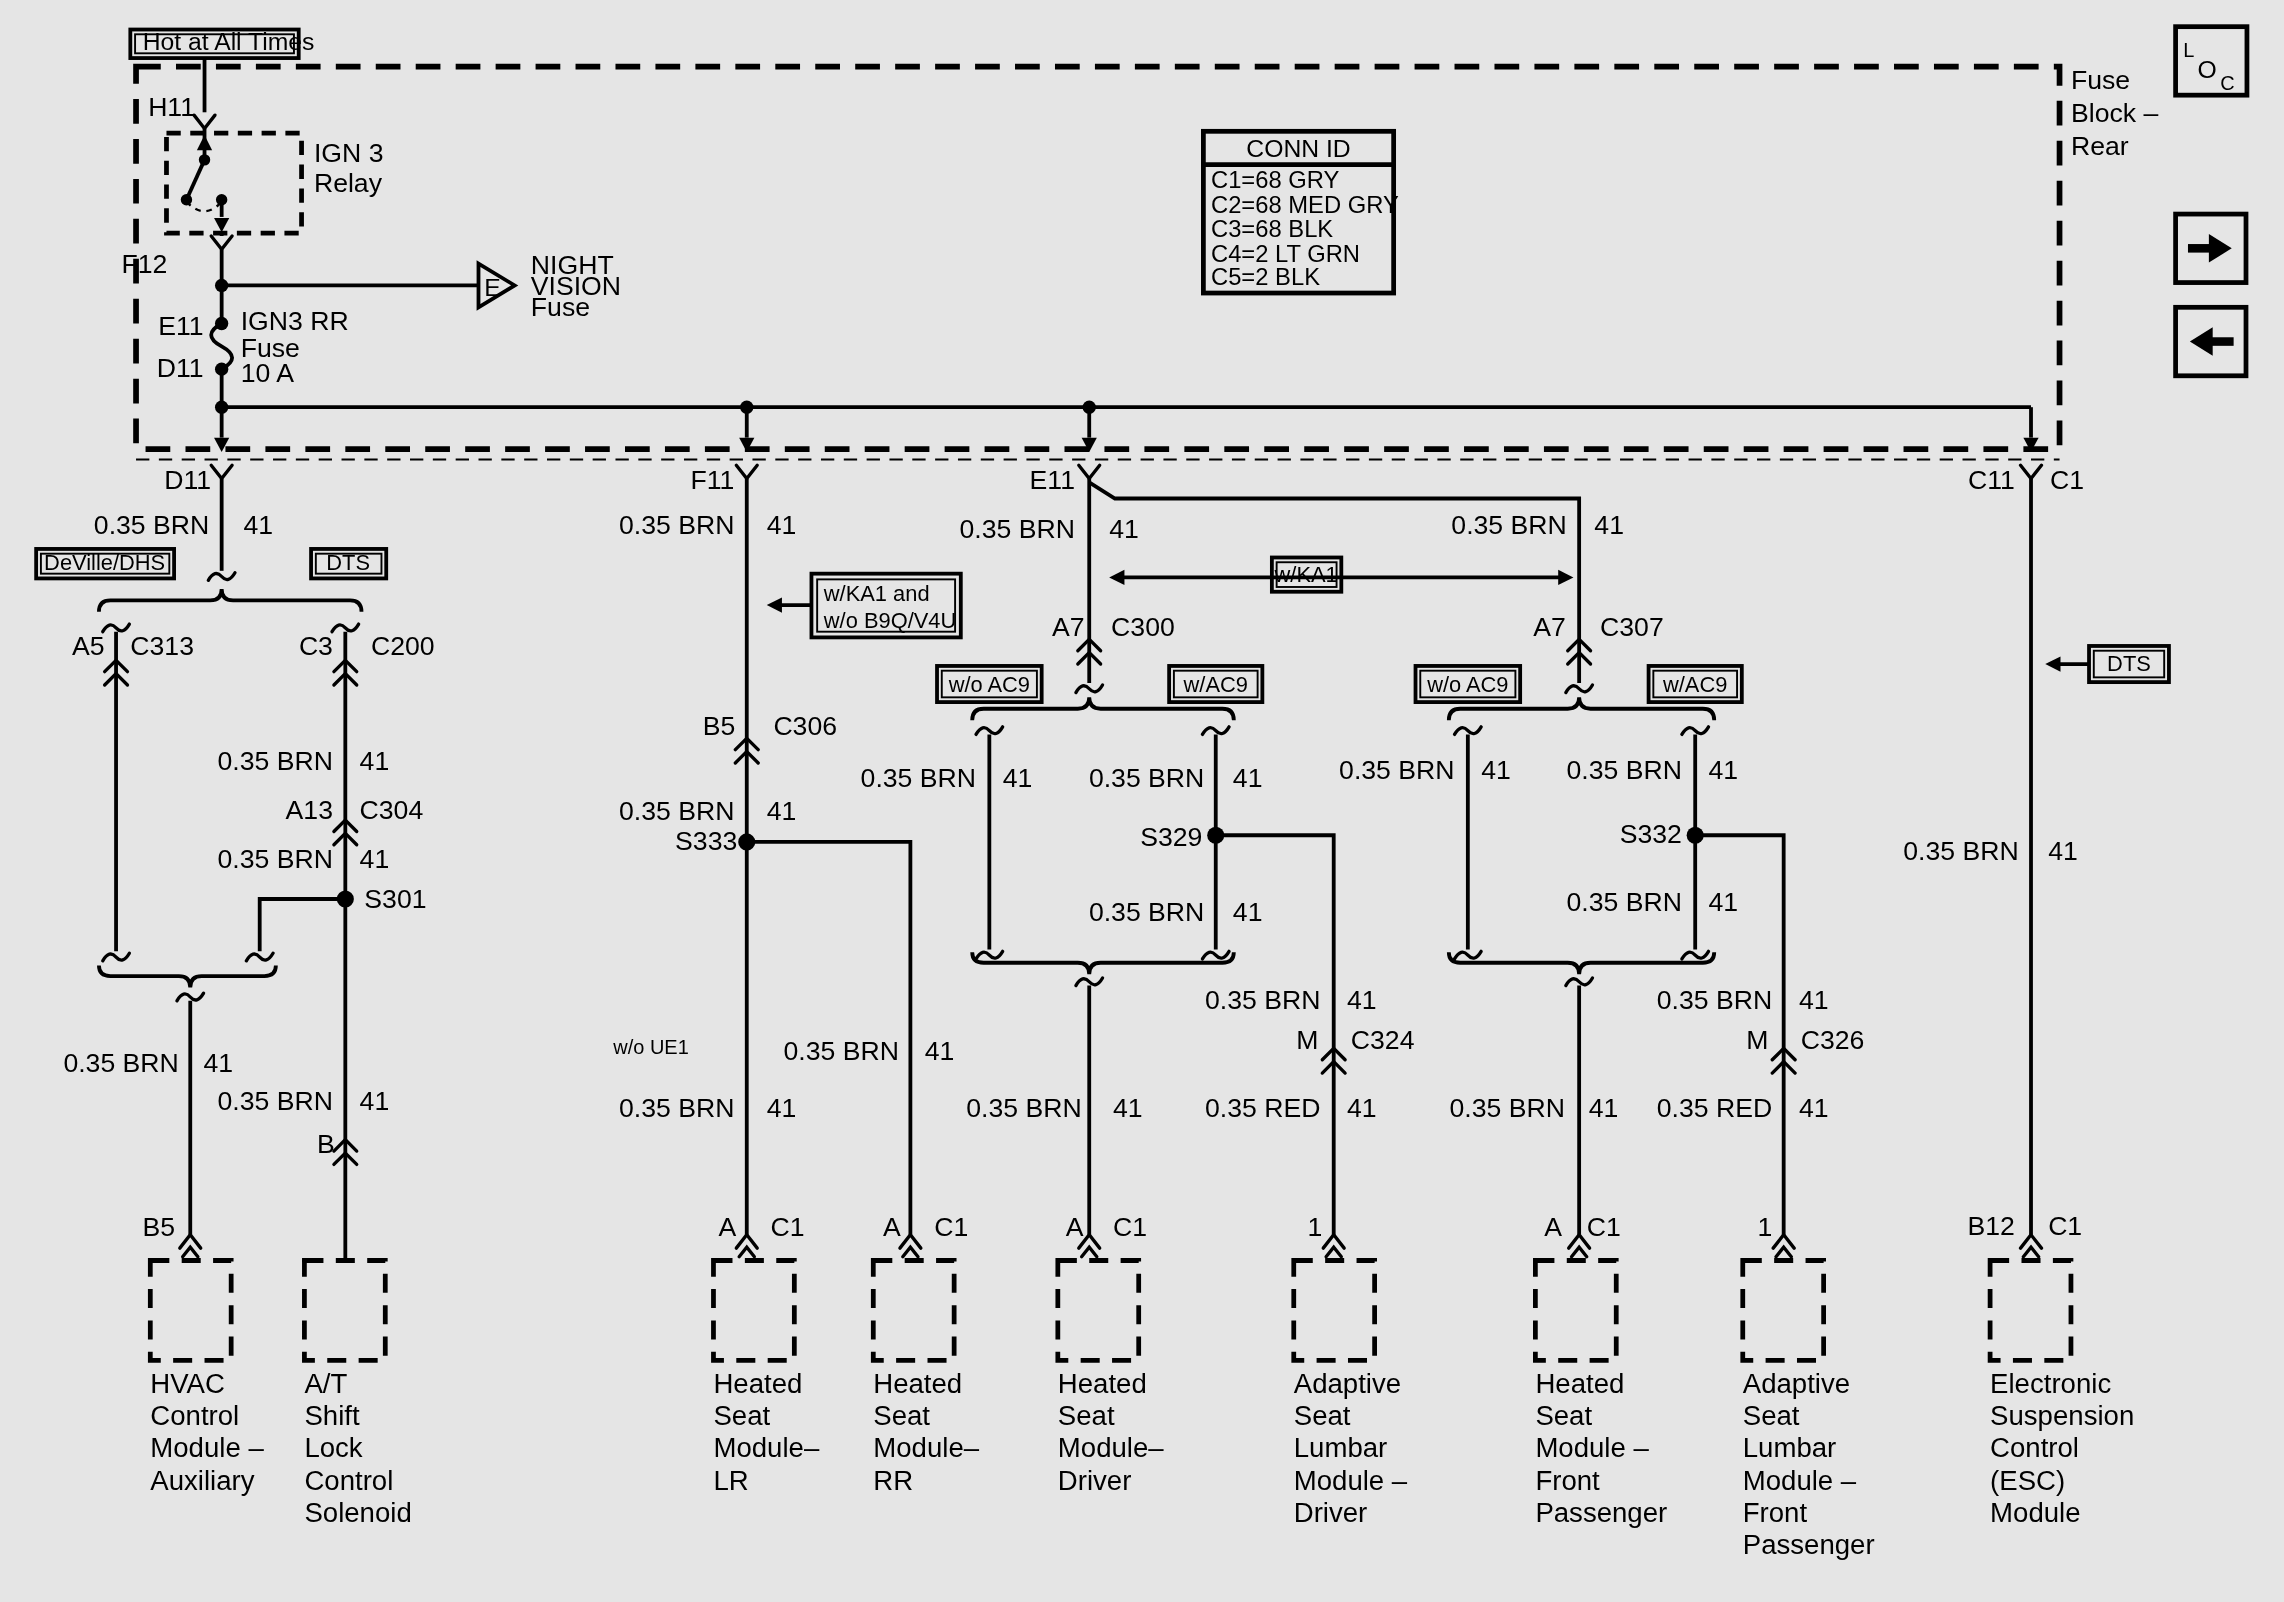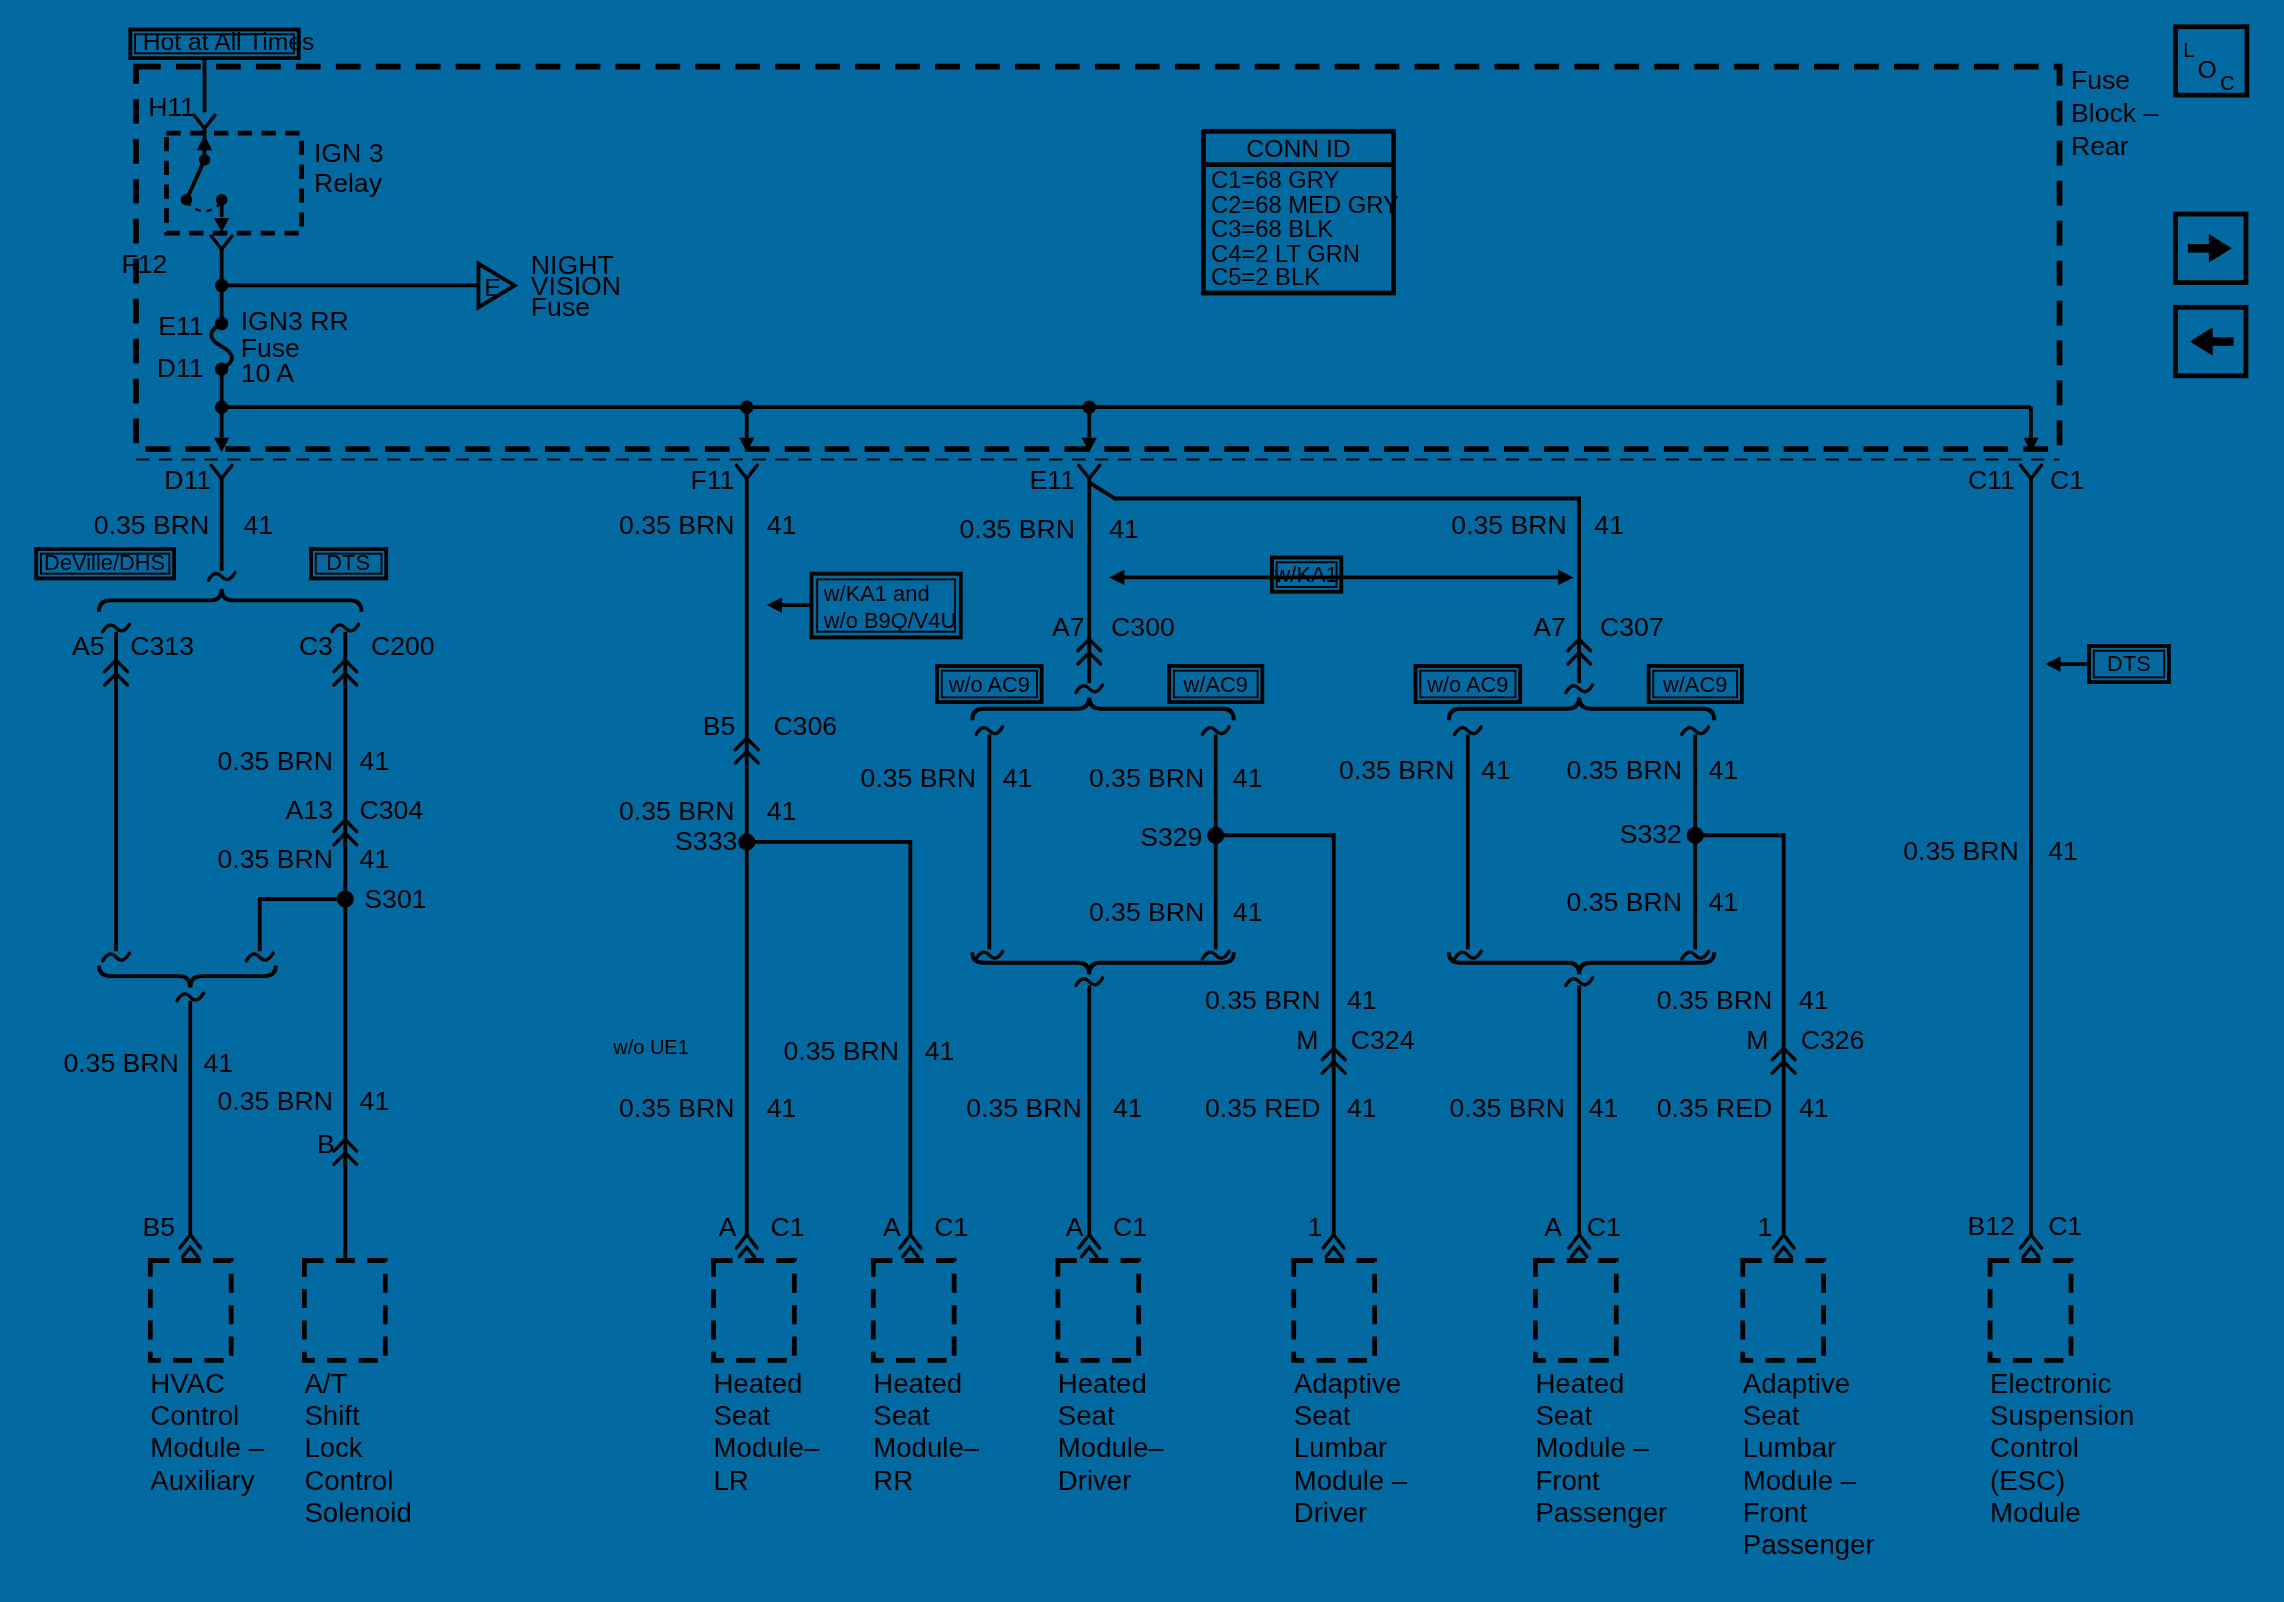--- a/index.html
+++ b/index.html
@@ -1,16 +1,16 @@
 <!DOCTYPE html>
 <html style="font-size:15px"><head>
 <meta charset="utf-8">
 <style>
   html,body{margin:0;padding:0;background:#fff;}
-  #page{width:2285px;height:1603px;background:#0369a1;position:relative;overflow:hidden;}
+  #page{width:2285px;height:1603px;background:#e5e5e5;position:relative;overflow:hidden;}
   svg{display:block;}
   text{font-family:"Liberation Sans","DejaVu Sans",sans-serif;fill:#000;}
   .f28{font-size:28px;}
   .f26{font-size:26px;}
   .f25{font-size:25px;}
   .f23{font-size:23px;}
   .f29{font-size:29px;}
   .f21{font-size:21px;}
   .w{stroke:#000;stroke-width:4;fill:none;}
   .w3{stroke:#000;stroke-width:3.5;fill:none;stroke-linecap:round;}

